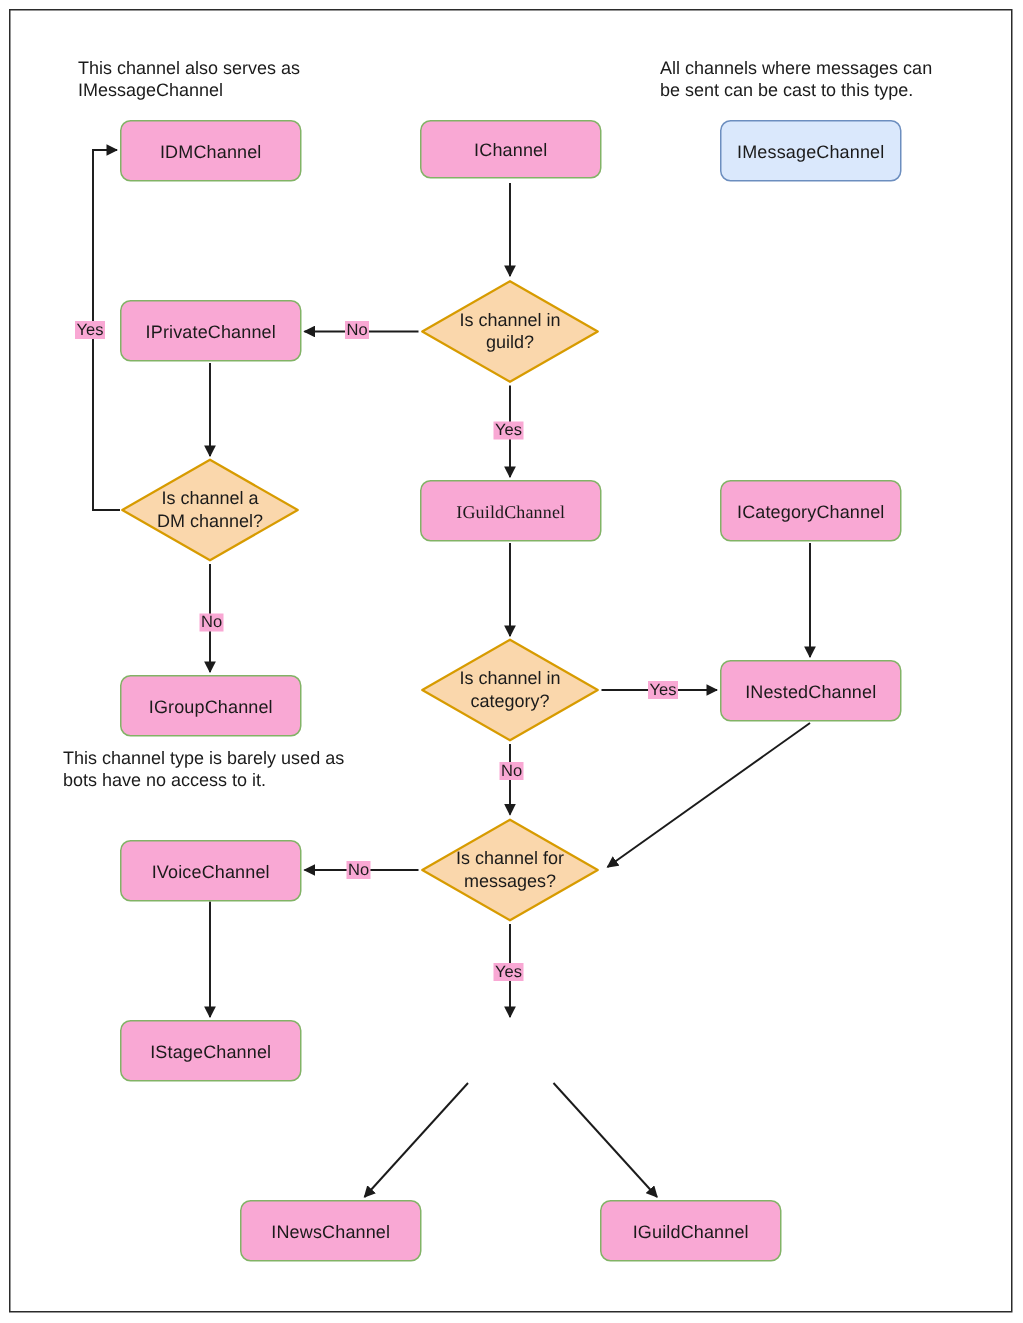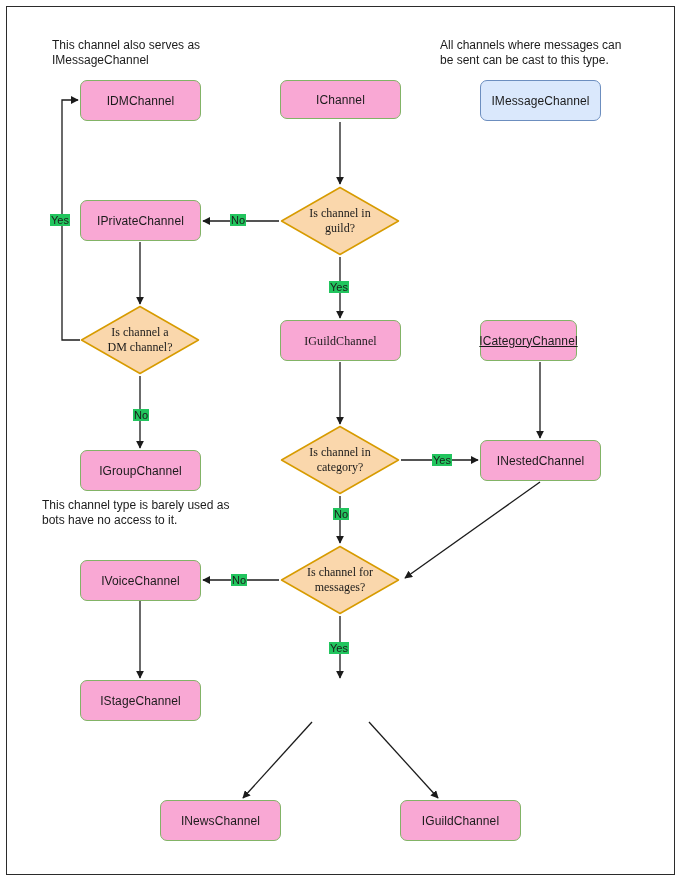--- a/index.html
+++ b/index.html
@@ -54,21 +54,20 @@
   .node.green {
     background: #f9a8d4;
     border: 1px solid #82b366;
   }
   .node.blue {
     background: #dae8fc;
     border: 1px solid #6c8ebf;
   }
   .diamond-wrap {
     position: absolute;
-    font-family: Liberation Serif, serif;
   }
   .diamond-wrap svg {
     position: absolute;
     left: 0;
     top: 0;
     overflow: visible;
   }
   .diamond-label {
     position: absolute;
     left: 0;
@@ -90,21 +89,21 @@
     font-size: 12px;
     line-height: 15px;
     color: #1b1b1b;
     white-space: pre-line;
   }
   .edge-label {
     position: absolute;
     font-size: 11px;
     line-height: 12px;
     color: #1b1b1b;
-    background: #22c55e;
+    background: #f9a8d4;
     padding: 0 1px;
     text-align: center;
     white-space: nowrap;
   }
 </style>
 </head>
 <body>
 
 <div id="canvas">
 
@@ -175,21 +174,21 @@
   </div>
 
   <div class="node green" style="left:80px; top:200px; width:121px; height:41px;">
     <span>IPrivateChannel</span>
   </div>
 
   <div class="node green" style="left:280px; top:320px; width:121px; height:41px;font-family:Liberation Serif, serif;">
     <span>IGuildChannel</span>
   </div>
 
-  <div class="node green" style="left:480px; top:320px; width:97px; height:41px;text-decoration:underline;">
+  <div class="node green" style="left:480px; top:320px; width:121px; height:41px;">
     <span>ICategoryChannel</span>
   </div>
 
   <div class="node green" style="left:480px; top:440px; width:121px; height:41px;">
     <span>INestedChannel</span>
   </div>
 
   <div class="node green" style="left:80px; top:450px; width:121px; height:41px;">
     <span>IGroupChannel</span>
   </div>

